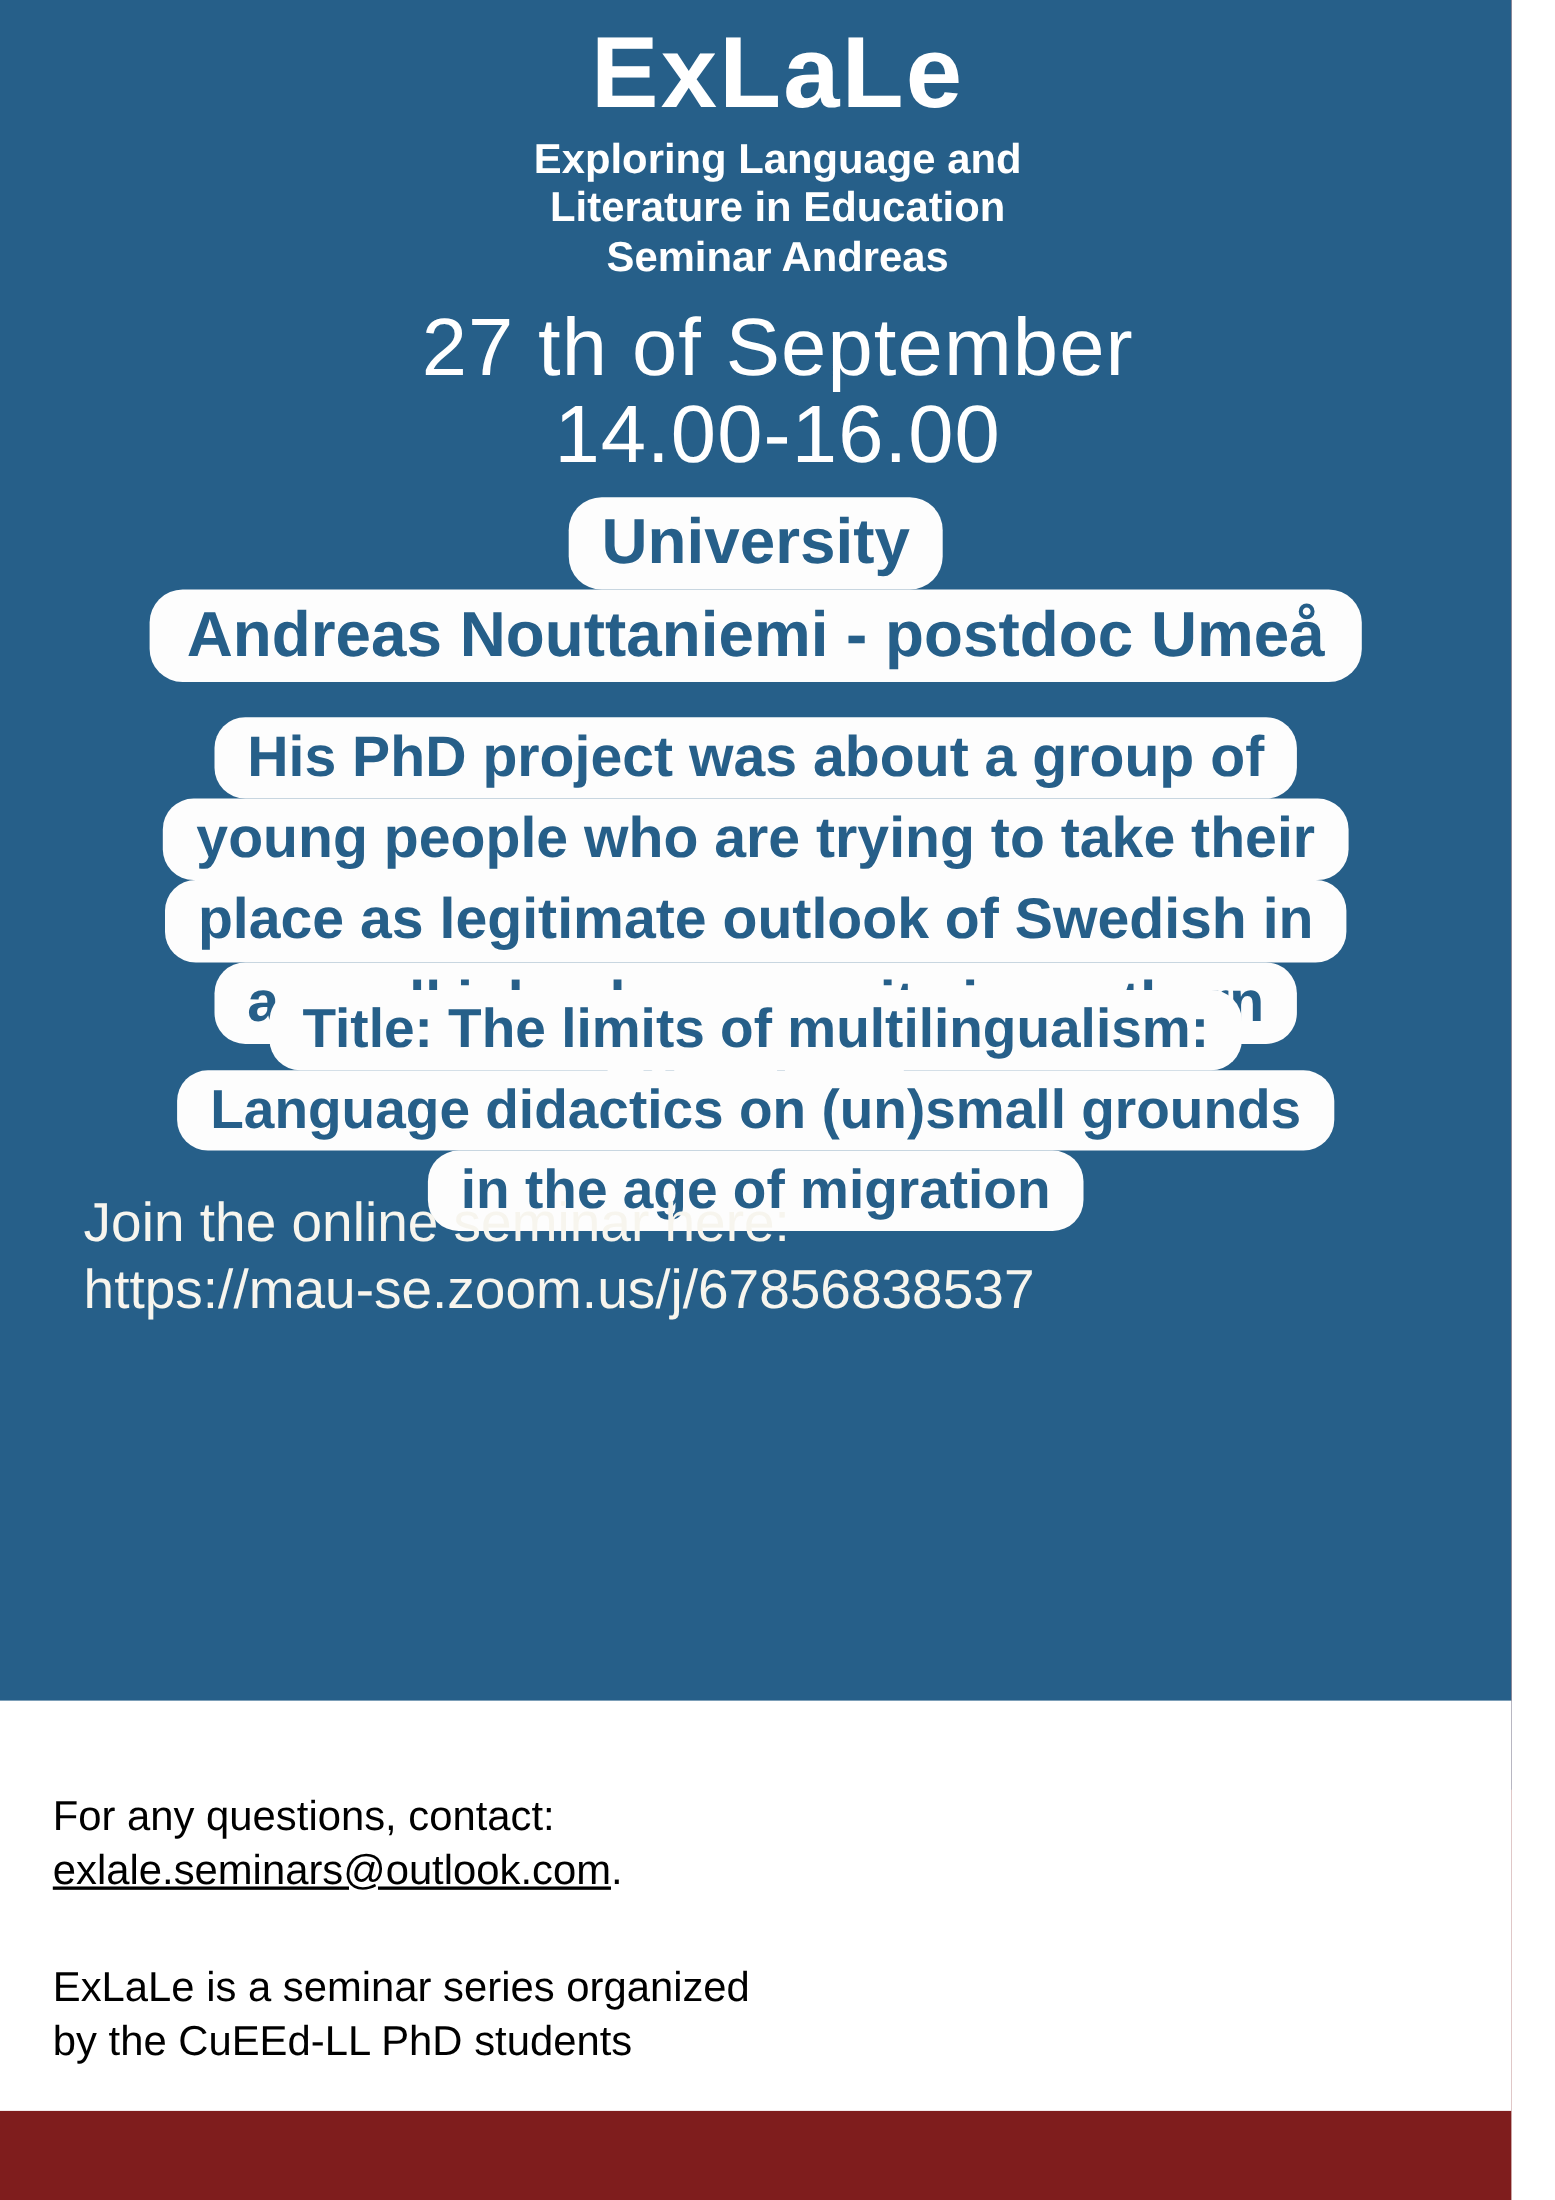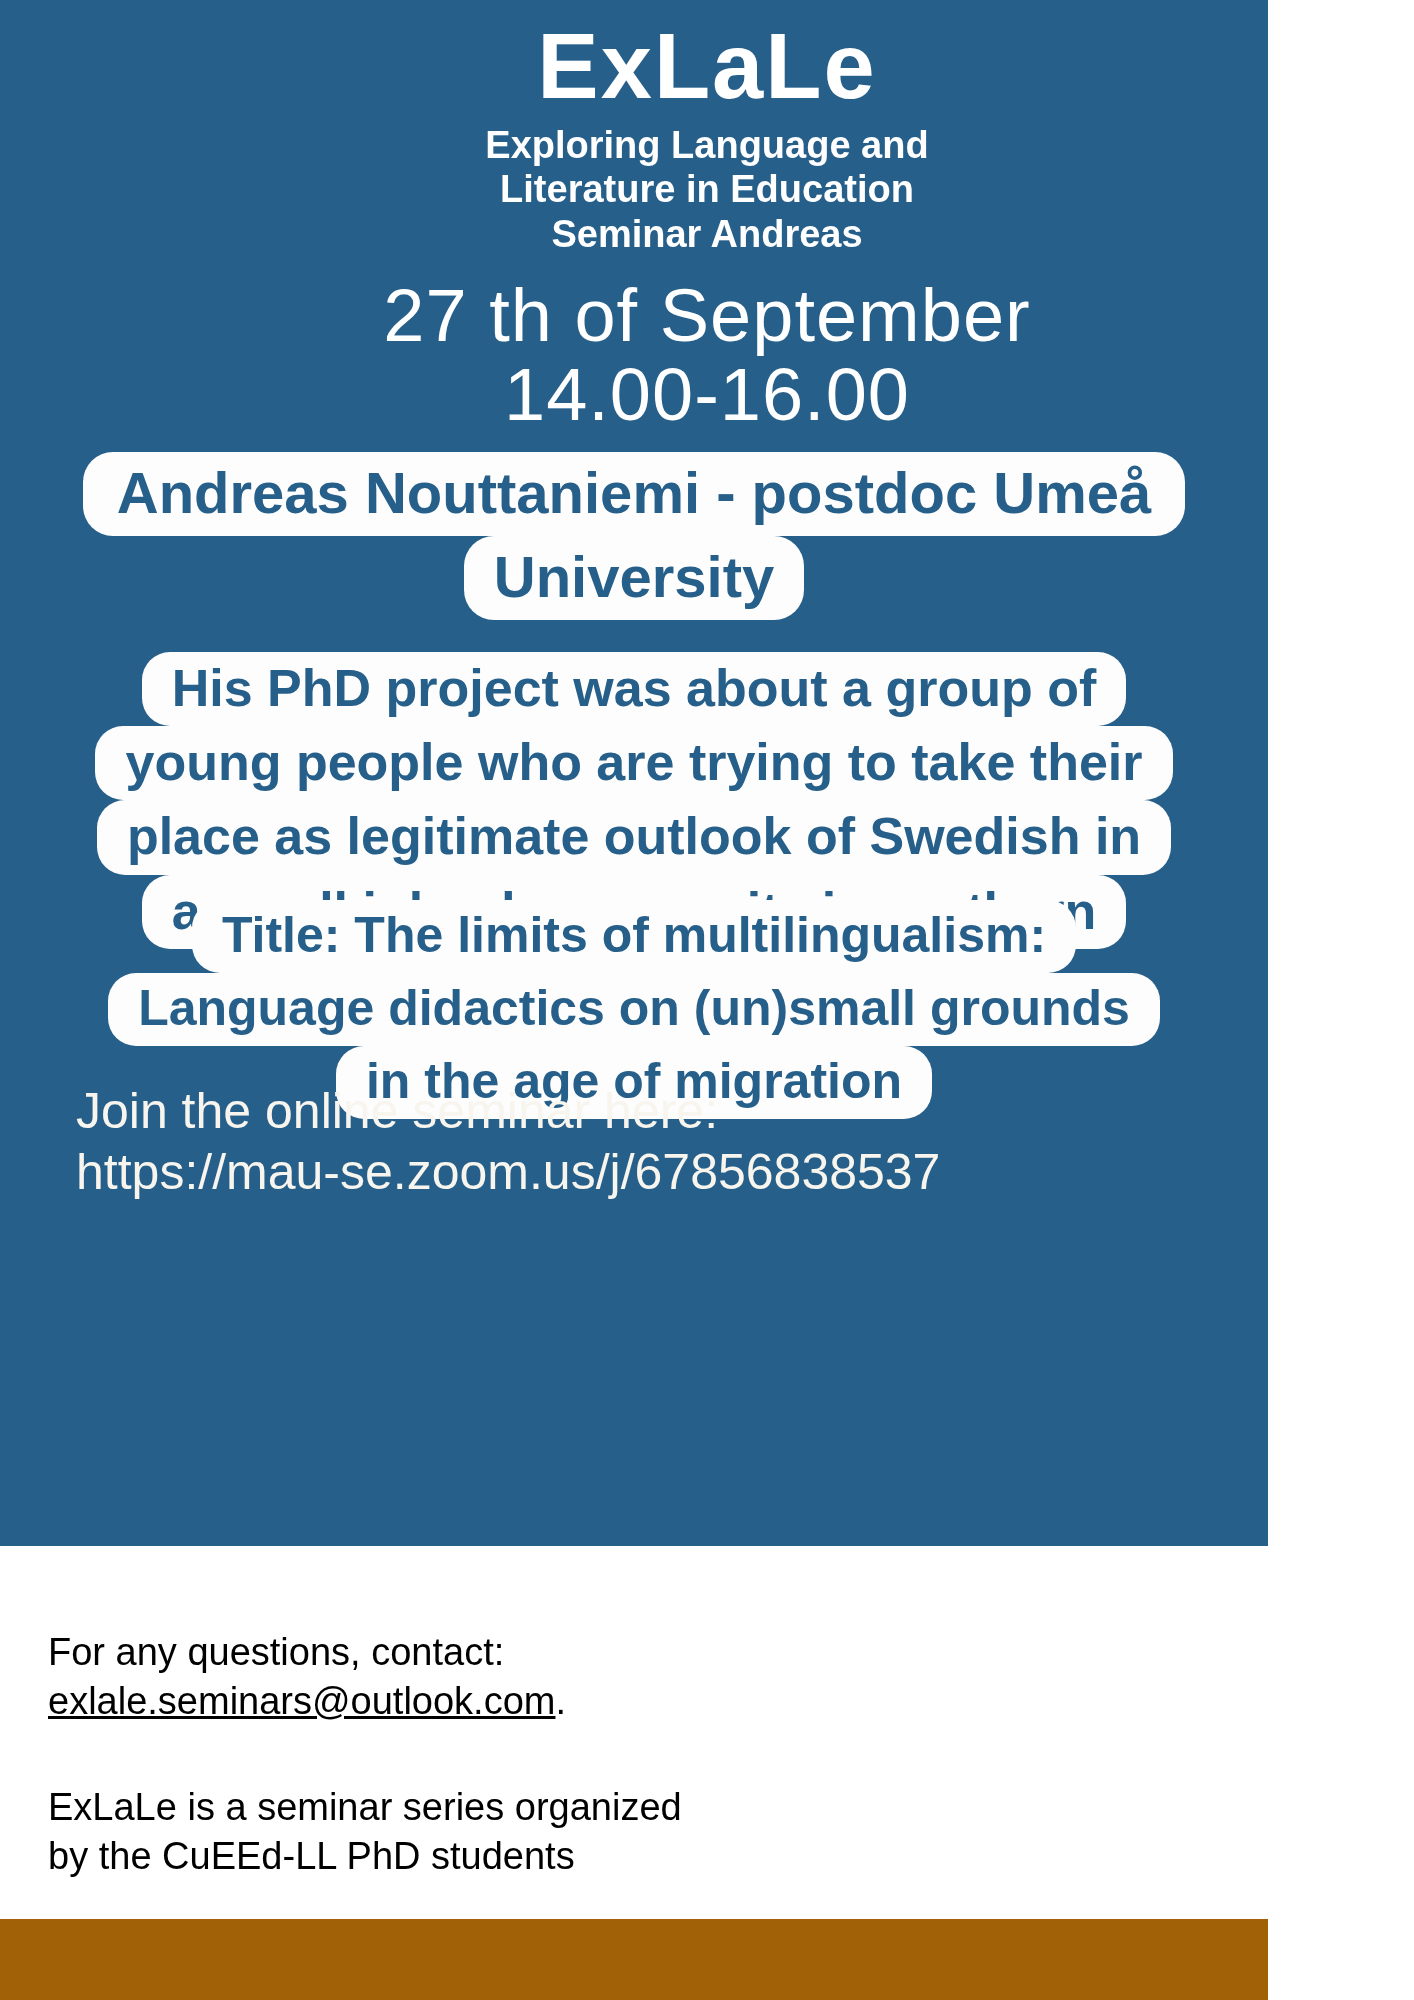--- a/index.html
+++ b/index.html
@@ -10,23 +10,23 @@
   body {
     width: 1414px;
     height: 2000px;
     font-family: "Liberation Sans", sans-serif;
     overflow: hidden;
     position: relative;
   }
 
   #poster {
     position: relative;
-    width: 1268px;
+    width: 1374px;
     height: 2000px;
-    background: #a16207;
+    background: #7f1d1d;
     overflow: hidden;
   }
 
   
   .blue-panel {
     position: absolute;
     left: 0;
     top: 0;
     width: 1414px;
     height: 1627px;
@@ -188,22 +188,22 @@
       <span class="brand-sub-line l2">Literature in Education</span>
       <span class="brand-sub-line l3">Seminar Andreas</span>
     </div>
     <div class="date-block">
       <span class="date-line">27 th of September</span>
       <span class="date-line">14.00-16.00</span>
     </div>
   </div>
 
   <div class="hl-wrap speaker">
+    <span class="hl-line l2"><span>University</span></span>
     <span class="hl-line l1"><span>Andreas Nouttaniemi - postdoc Umeå</span></span>
-    <span class="hl-line l2"><span>University</span></span>
   </div>
 
   <div class="hl-wrap abstract">
     <span class="hl-line"><span>His PhD project was about a group of</span></span>
     <span class="hl-line"><span>young people who are trying to take their</span></span>
     <span class="hl-line"><span>place as legitimate outlook of Swedish in</span></span>
     <span class="hl-line"><span>a small inland community in northern</span></span>
     <span class="hl-line"><span>Sweden.</span></span>
   </div>
 

